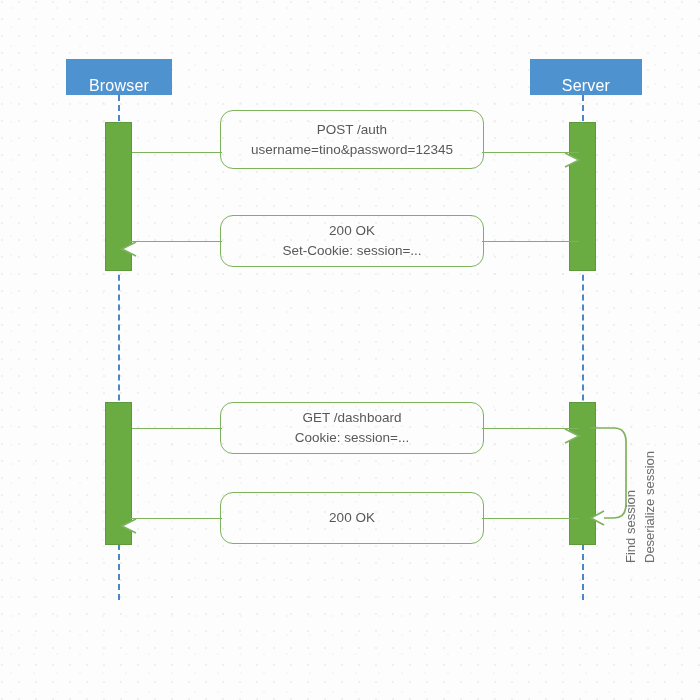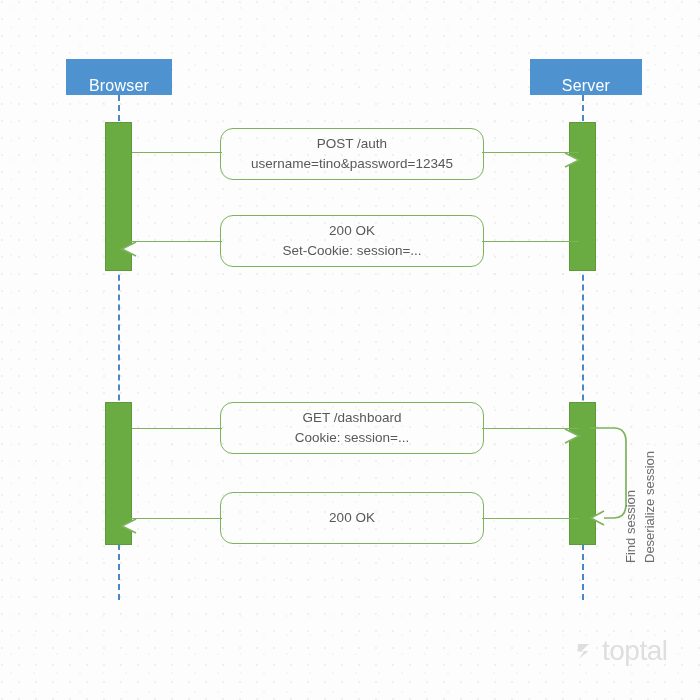--- a/index.html
+++ b/index.html
@@ -130,21 +130,21 @@
 
   <div class="activation" style="left:105px; top:122px; width:27px; height:149px;"></div>
   <div class="activation" style="left:569px; top:122px; width:27px; height:149px;"></div>
 
   <div class="activation" style="left:105px; top:402px; width:27px; height:143px;"></div>
   <div class="activation" style="left:569px; top:402px; width:27px; height:143px;"></div>
 
   <div class="msgline" style="left:132px; top:152px; width:90px;"></div>
   <div class="msgline" style="left:482px; top:152px; width:97px;"></div>
 
-  <div class="msgbox" style="left:220px; top:128px; width:264px; height:52px;justify-content:center;">
+  <div class="msgbox" style="left:220px; top:110px; width:264px; height:59px;justify-content:center;">
     <span>POST /auth</span>
     <span class="line2">username=tino&amp;password=12345</span>
   </div>
 
   <div class="arrowhead" style="left:563px; top:152px;">
     <svg width="20" height="16" viewBox="0 0 20 16">
       <polyline points="2,-7 16,0 2,7" fill="#ffffff" stroke="#7cb35c" stroke-width="1.8" stroke-linejoin="miter" transform="translate(0,8)"></polyline>
     </svg>
   </div>
 
@@ -196,22 +196,14 @@
     </svg>
   </div>
 
   <div class="vlabel" style="left:638px; top:548px;">
     <span>Find session</span>
   </div>
   <div class="vlabel" style="left:657px; top:548px;">
     <span>Deserialize session</span>
   </div>
 
-  <div class="logo" style="left:575px; top:637px;">
-    <span>
-      <svg width="22" height="24" viewBox="0 0 22 24">
-        <path d="M3 5 L14 5 L6.5 12 L13.5 12 L3.5 20 L9 12.5 L2.5 12.5 Z" fill="#dedede"></path>
-      </svg>
-    </span>
-    <span class="wordmark">toptal</span>
-  </div>
 
 </div>
 
 </body></html>

